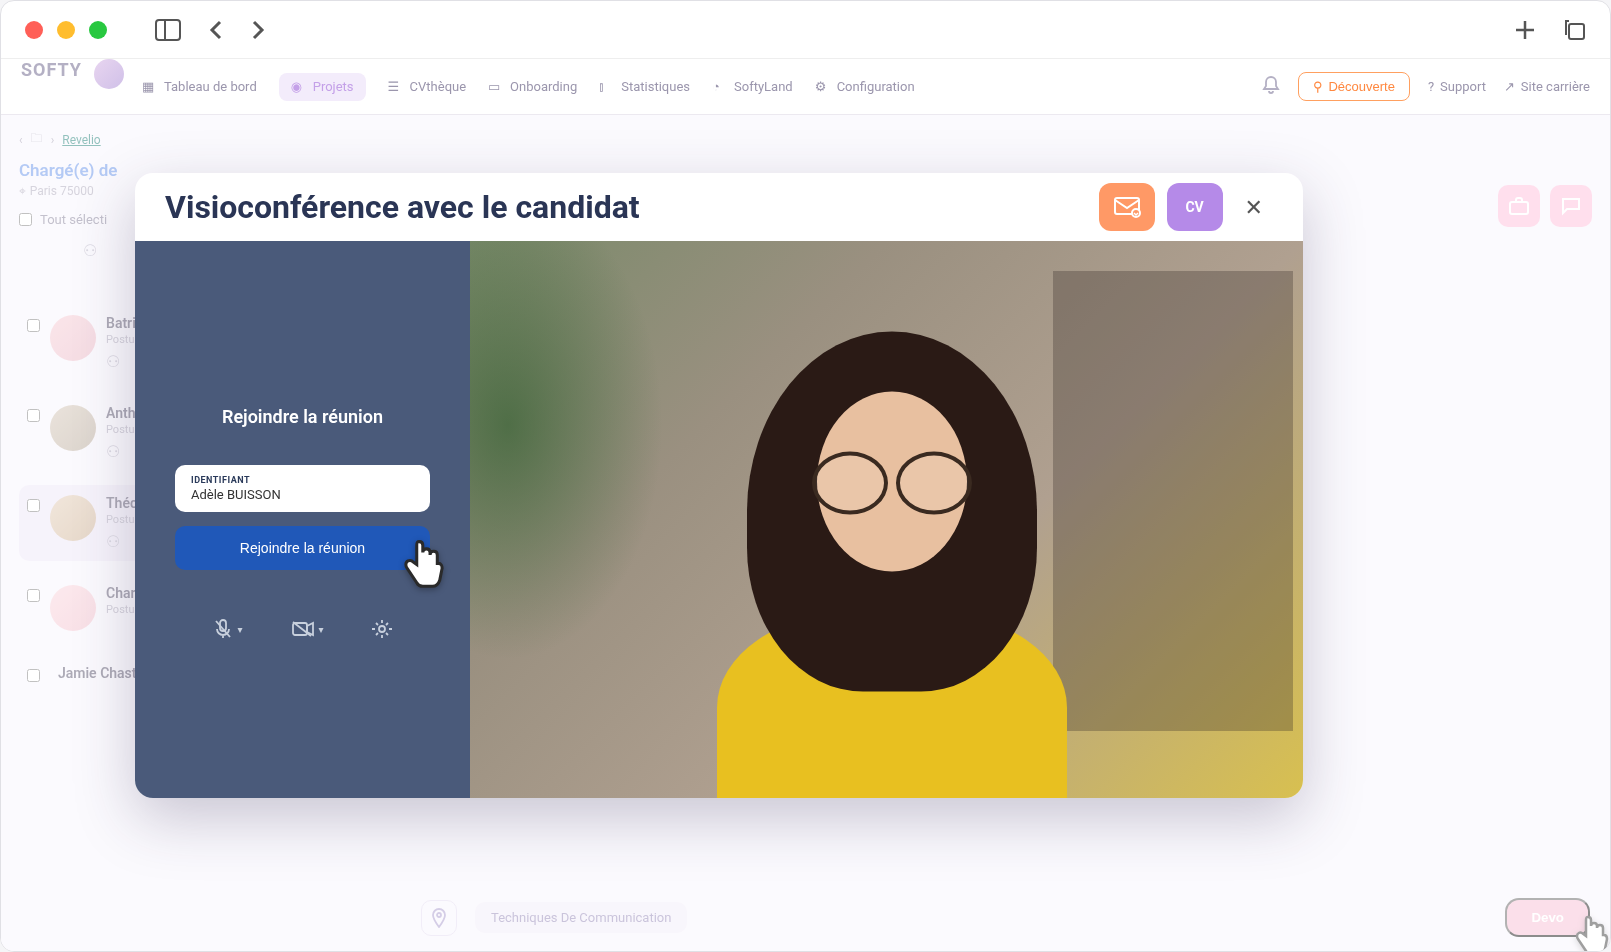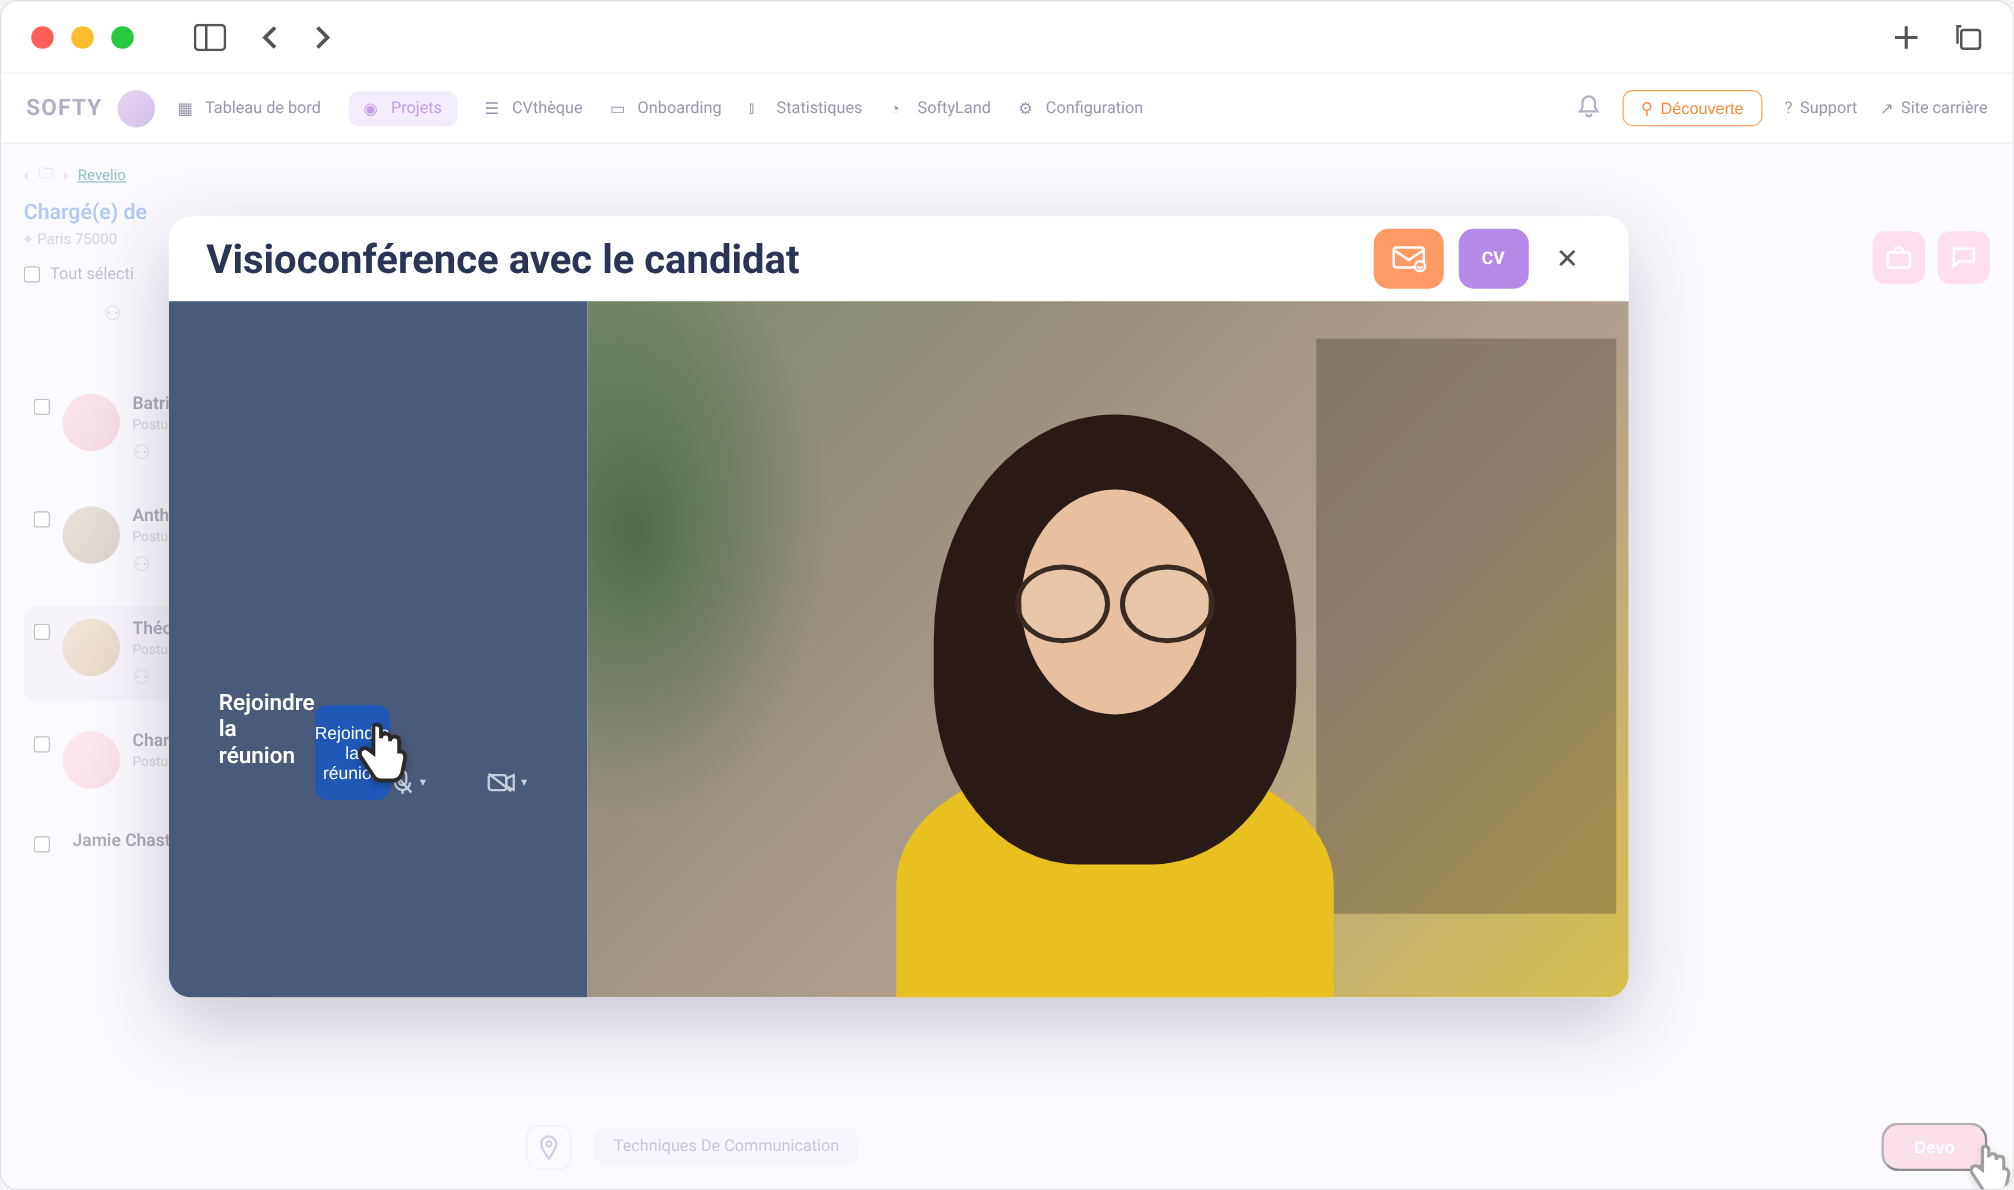--- a/index.html
+++ b/index.html
@@ -12,21 +12,21 @@
 .traffic-light { width: 18px; height: 18px; border-radius: 50%; }
 .tl-red { background: #ff5f57; }
 .tl-yellow { background: #ffbd2e; }
 .tl-green { background: #28c840; }
 .tb-controls { display: flex; gap: 28px; margin-left: 48px; align-items: center; }
 .tb-icon { color: #555; display: flex; align-items: center; }
 .tb-right { margin-left: auto; display: flex; gap: 28px; align-items: center; color: #555; }
 
 
 .app { flex: 1; position: relative; background: #f7f4fc; }
-.topnav { height: 56px; background: #fff; display: flex; align-items: center; padding: 0 20px; border-bottom: 1px solid #ece9f0; }
+.topnav { height: 56px; background: #fff; display: flex; padding: 0 20px; border-bottom: 1px solid #ece9f0; }
 .logo { font-weight: 700; font-size: 18px; letter-spacing: 1px; color: #b4b0c4; margin-right: 12px; }
 .avatar-small { width: 30px; height: 30px; border-radius: 50%; background: linear-gradient(135deg,#e8d5f0,#d0c0e8); margin-right: 18px; }
 .nav-items { display: flex; gap: 22px; align-items: center; }
 .nav-item { display: flex; align-items: center; gap: 6px; font-size: 13px; color: #9b96ad; cursor: pointer; }
 .nav-item.active { color: #c4a0e8; background: #f3ecfb; padding: 6px 12px; border-radius: 8px; }
 .nav-right { margin-left: auto; display: flex; align-items: center; gap: 18px; }
 .btn-discover { border: 1px solid #ffa060; color: #ff8840; background: #fff; padding: 6px 14px; border-radius: 8px; font-size: 13px; display: flex; align-items: center; gap: 6px; }
 
 
 .content { position: relative; height: calc(100% - 56px); }
@@ -65,21 +65,21 @@
 .modal { position: absolute; left: 134px; top: 58px; width: 1168px; height: 625px; background: #fff; border-radius: 18px; box-shadow: 0 20px 60px rgba(50,40,80,0.25); overflow: hidden; display: flex; flex-direction: column; }
 .modal-header { height: 68px; display: flex; align-items: center; padding: 0 30px; }
 .modal-title { font-size: 32px; font-weight: 700; color: #2a3555; }
 .modal-header-right { margin-left: auto; display: flex; align-items: center; gap: 12px; }
 .hdr-btn { width: 56px; height: 48px; border-radius: 12px; display: flex; align-items: center; justify-content: center; }
 .hdr-mail { background: #ff9966; color: #fff; }
 .hdr-cv { background: #b58ae8; color: #fff; font-weight: 700; font-size: 14px; }
 .close-x { font-size: 22px; color: #555; cursor: pointer; padding: 4px 10px; }
 
 .modal-body { flex: 1; display: flex; }
-.join-panel { width: 335px; background: #4a5a7a; display: flex; align-items: center; padding: 0 40px; padding-top: 165px; }
+.join-panel { width: 335px; background: #4a5a7a; display: flex; flex-direction: column; align-items: center; padding: 0 40px; padding-top: 165px; }
 .join-title { color: #fff; font-size: 18px; font-weight: 600; margin-bottom: 38px; }
 .id-field { width: 100%; background: #fff; border-radius: 10px; padding: 10px 16px; margin-bottom: 14px; }
 .id-label { font-size: 9px; font-weight: 700; color: #2a3a5a; letter-spacing: 0.5px; }
 .id-value { font-size: 13px; color: #333; margin-top: 2px; }
 .join-btn { width: 100%; background: #2058b8; color: #fff; border: none; border-radius: 10px; padding: 14px 0; font-size: 14px; font-weight: 500; cursor: pointer; position: relative; }
 .controls-row { display: flex; gap: 48px; margin-top: 48px; }
 .ctrl-icon { color: #c8d0dd; display: flex; align-items: center; gap: 4px; }
 
 .video-area { flex: 1; background: linear-gradient(135deg, #7a8a6a 0%, #9a9080 30%, #b0a090 60%, #d8c050 100%); position: relative; overflow: hidden; }
 .video-figure { position: absolute; left: 50%; top: 50%; transform: translate(-50%,-42%); width: 460px; height: 520px; }
@@ -324,20 +324,24 @@
                   <path d="M21 17l2 2 2-2" stroke="#fff" stroke-width="1.5"></path>
                 </svg>
             </div>
             <div class="hdr-btn hdr-cv">CV</div>
             <div class="close-x">✕</div>
           </div>
         </div>
         <div class="modal-body">
           <div class="join-panel">
             <div class="join-title">Rejoindre la réunion</div>
+            <div class="id-field">
+              <div class="id-label">IDENTIFIANT</div>
+              <div class="id-value">Adèle BUISSON</div>
+            </div>
             <button class="join-btn">
               <span>Rejoindre la réunion</span>
               <span class="cursor-hand" style="right:-18px;top:12px;">
                 <svg width="52" height="58" viewBox="0 0 42 48">
                     <path d="M15 6v16l-4-3c-2-1-5 0-5 3 0 1 0 2 1 3l8 12c1 2 3 3 5 3h8c3 0 5-2 6-5l2-10c0-2-1-4-3-4h-1V14c0-2-1-3-3-3s-3 1-3 3v-2c0-2-1-3-3-3s-3 1-3 3V6c0-2-1-3-3-3s-2 1-2 3z" fill="#fff" stroke="#2a2a2a" stroke-width="2.5"></path>
                   </svg>
               </span>
             </button>
             <div class="controls-row">
               <span class="ctrl-icon">

